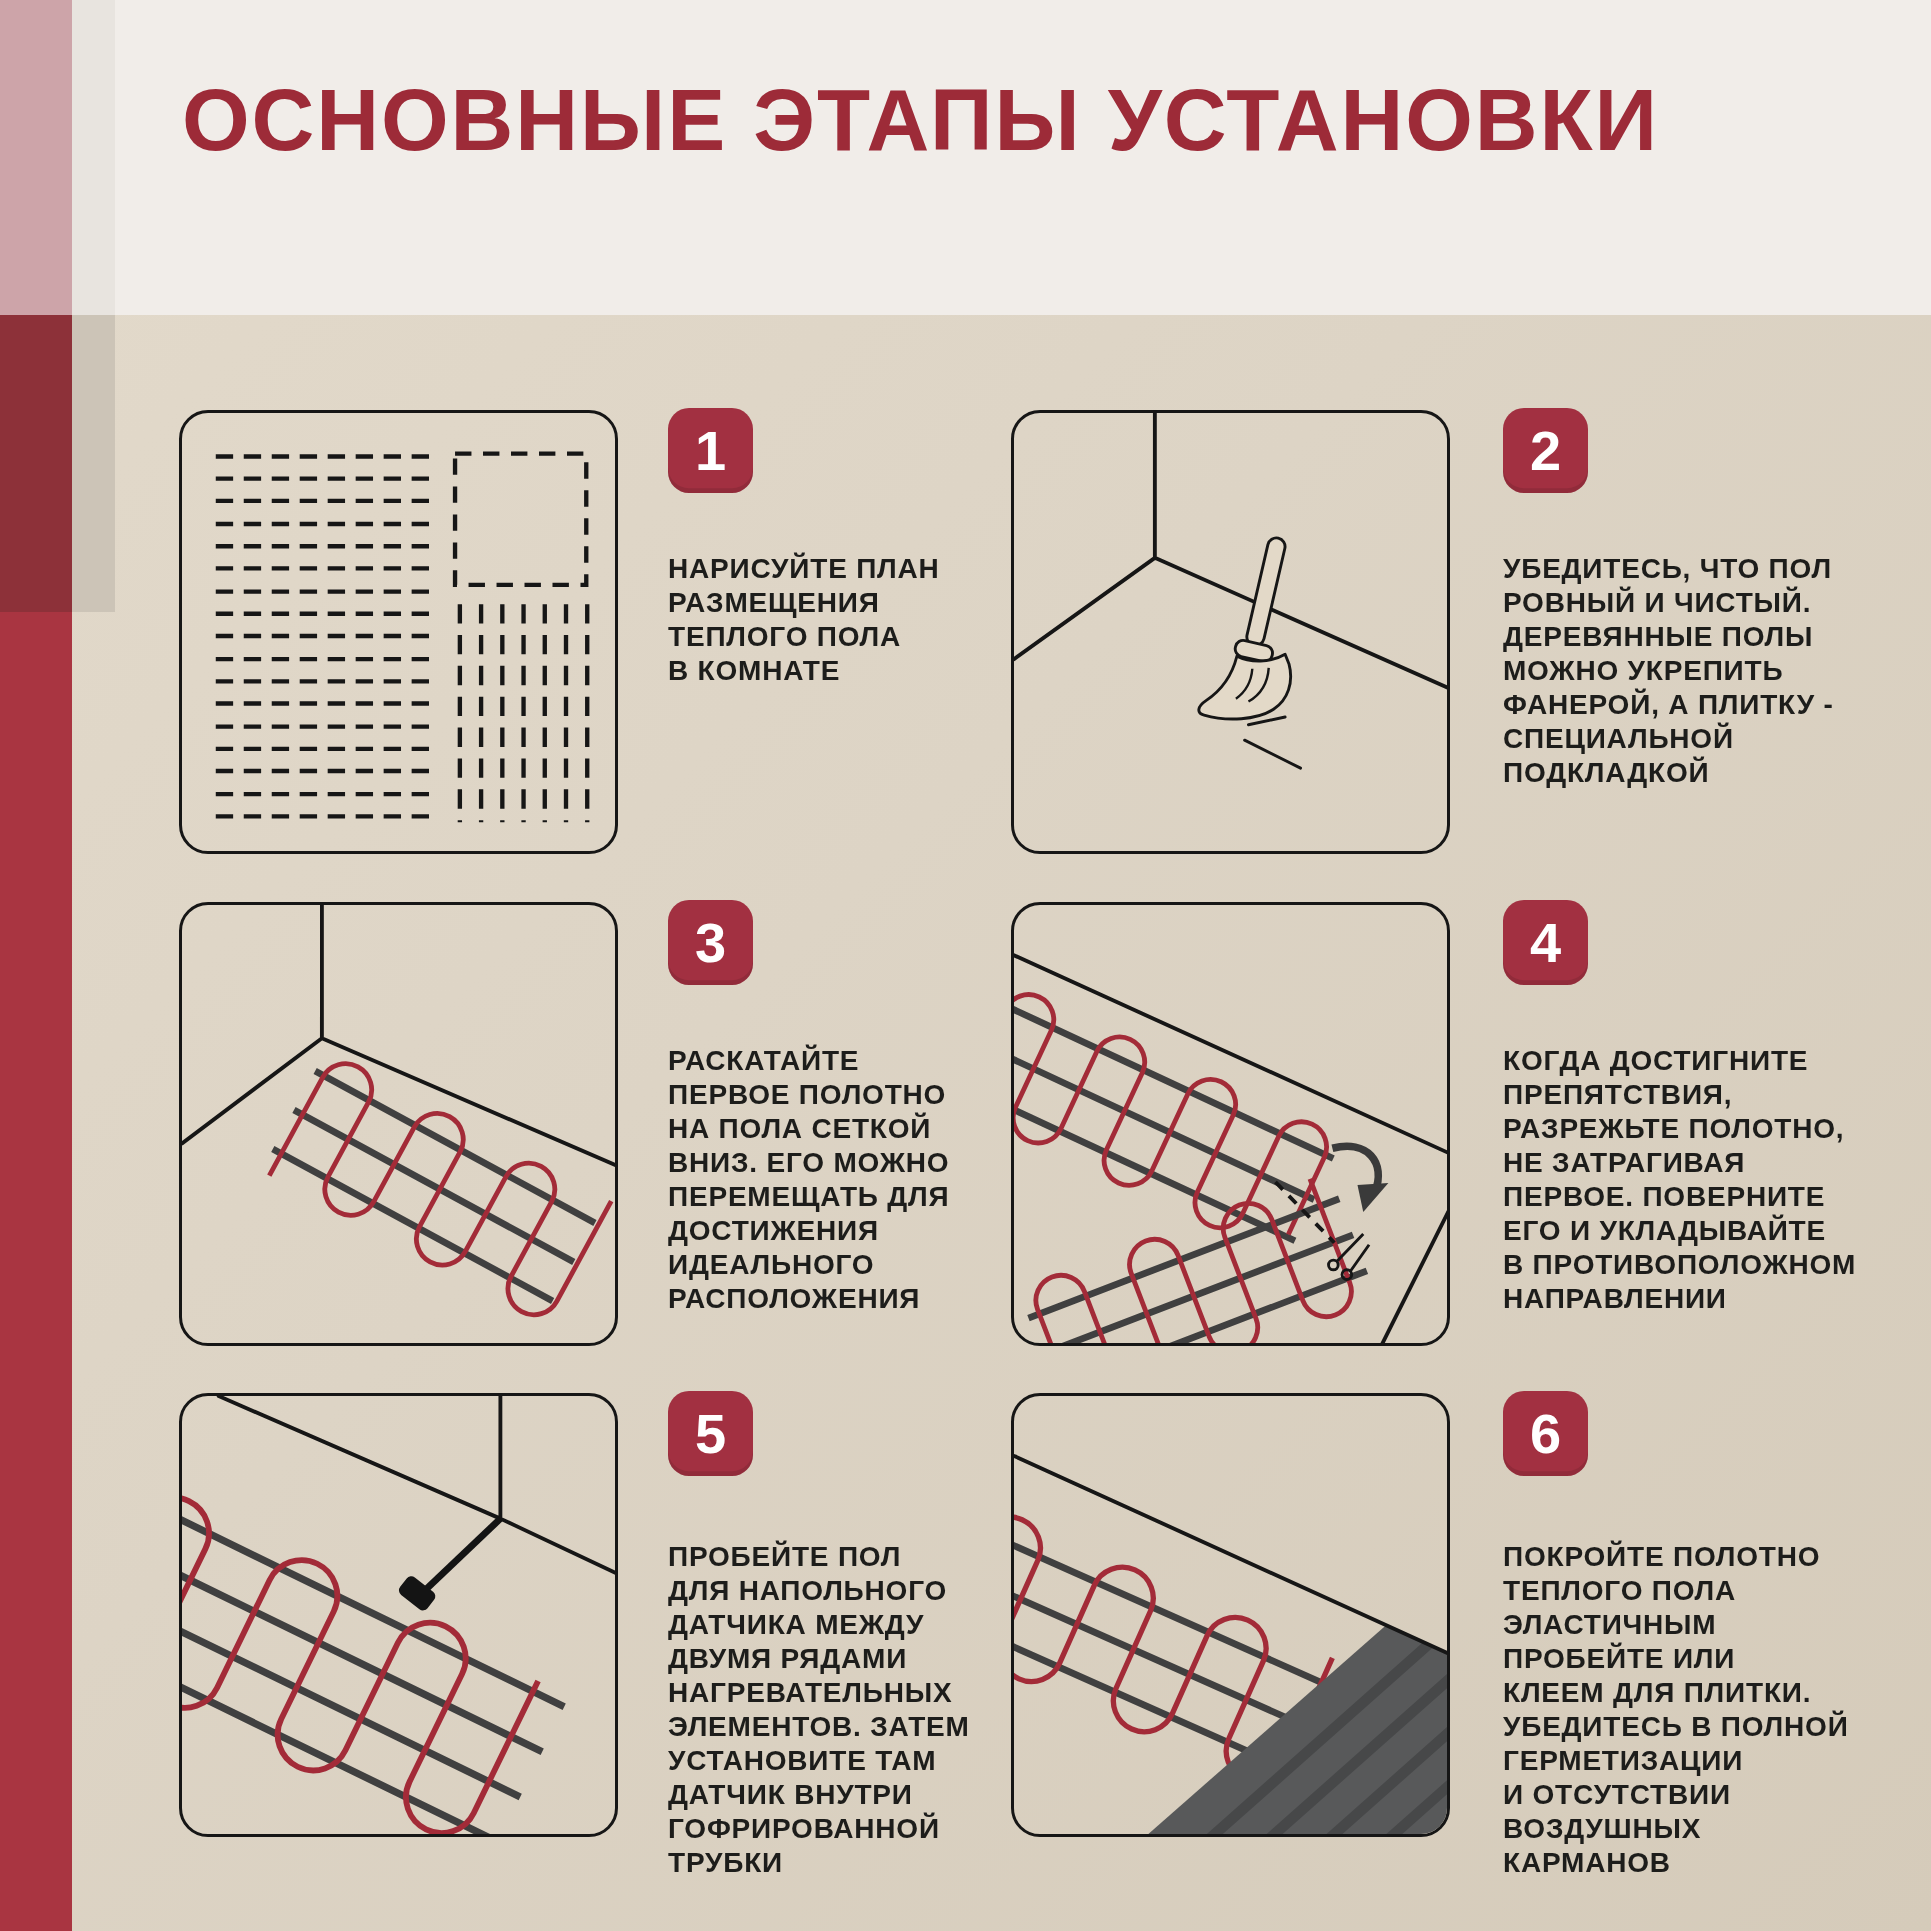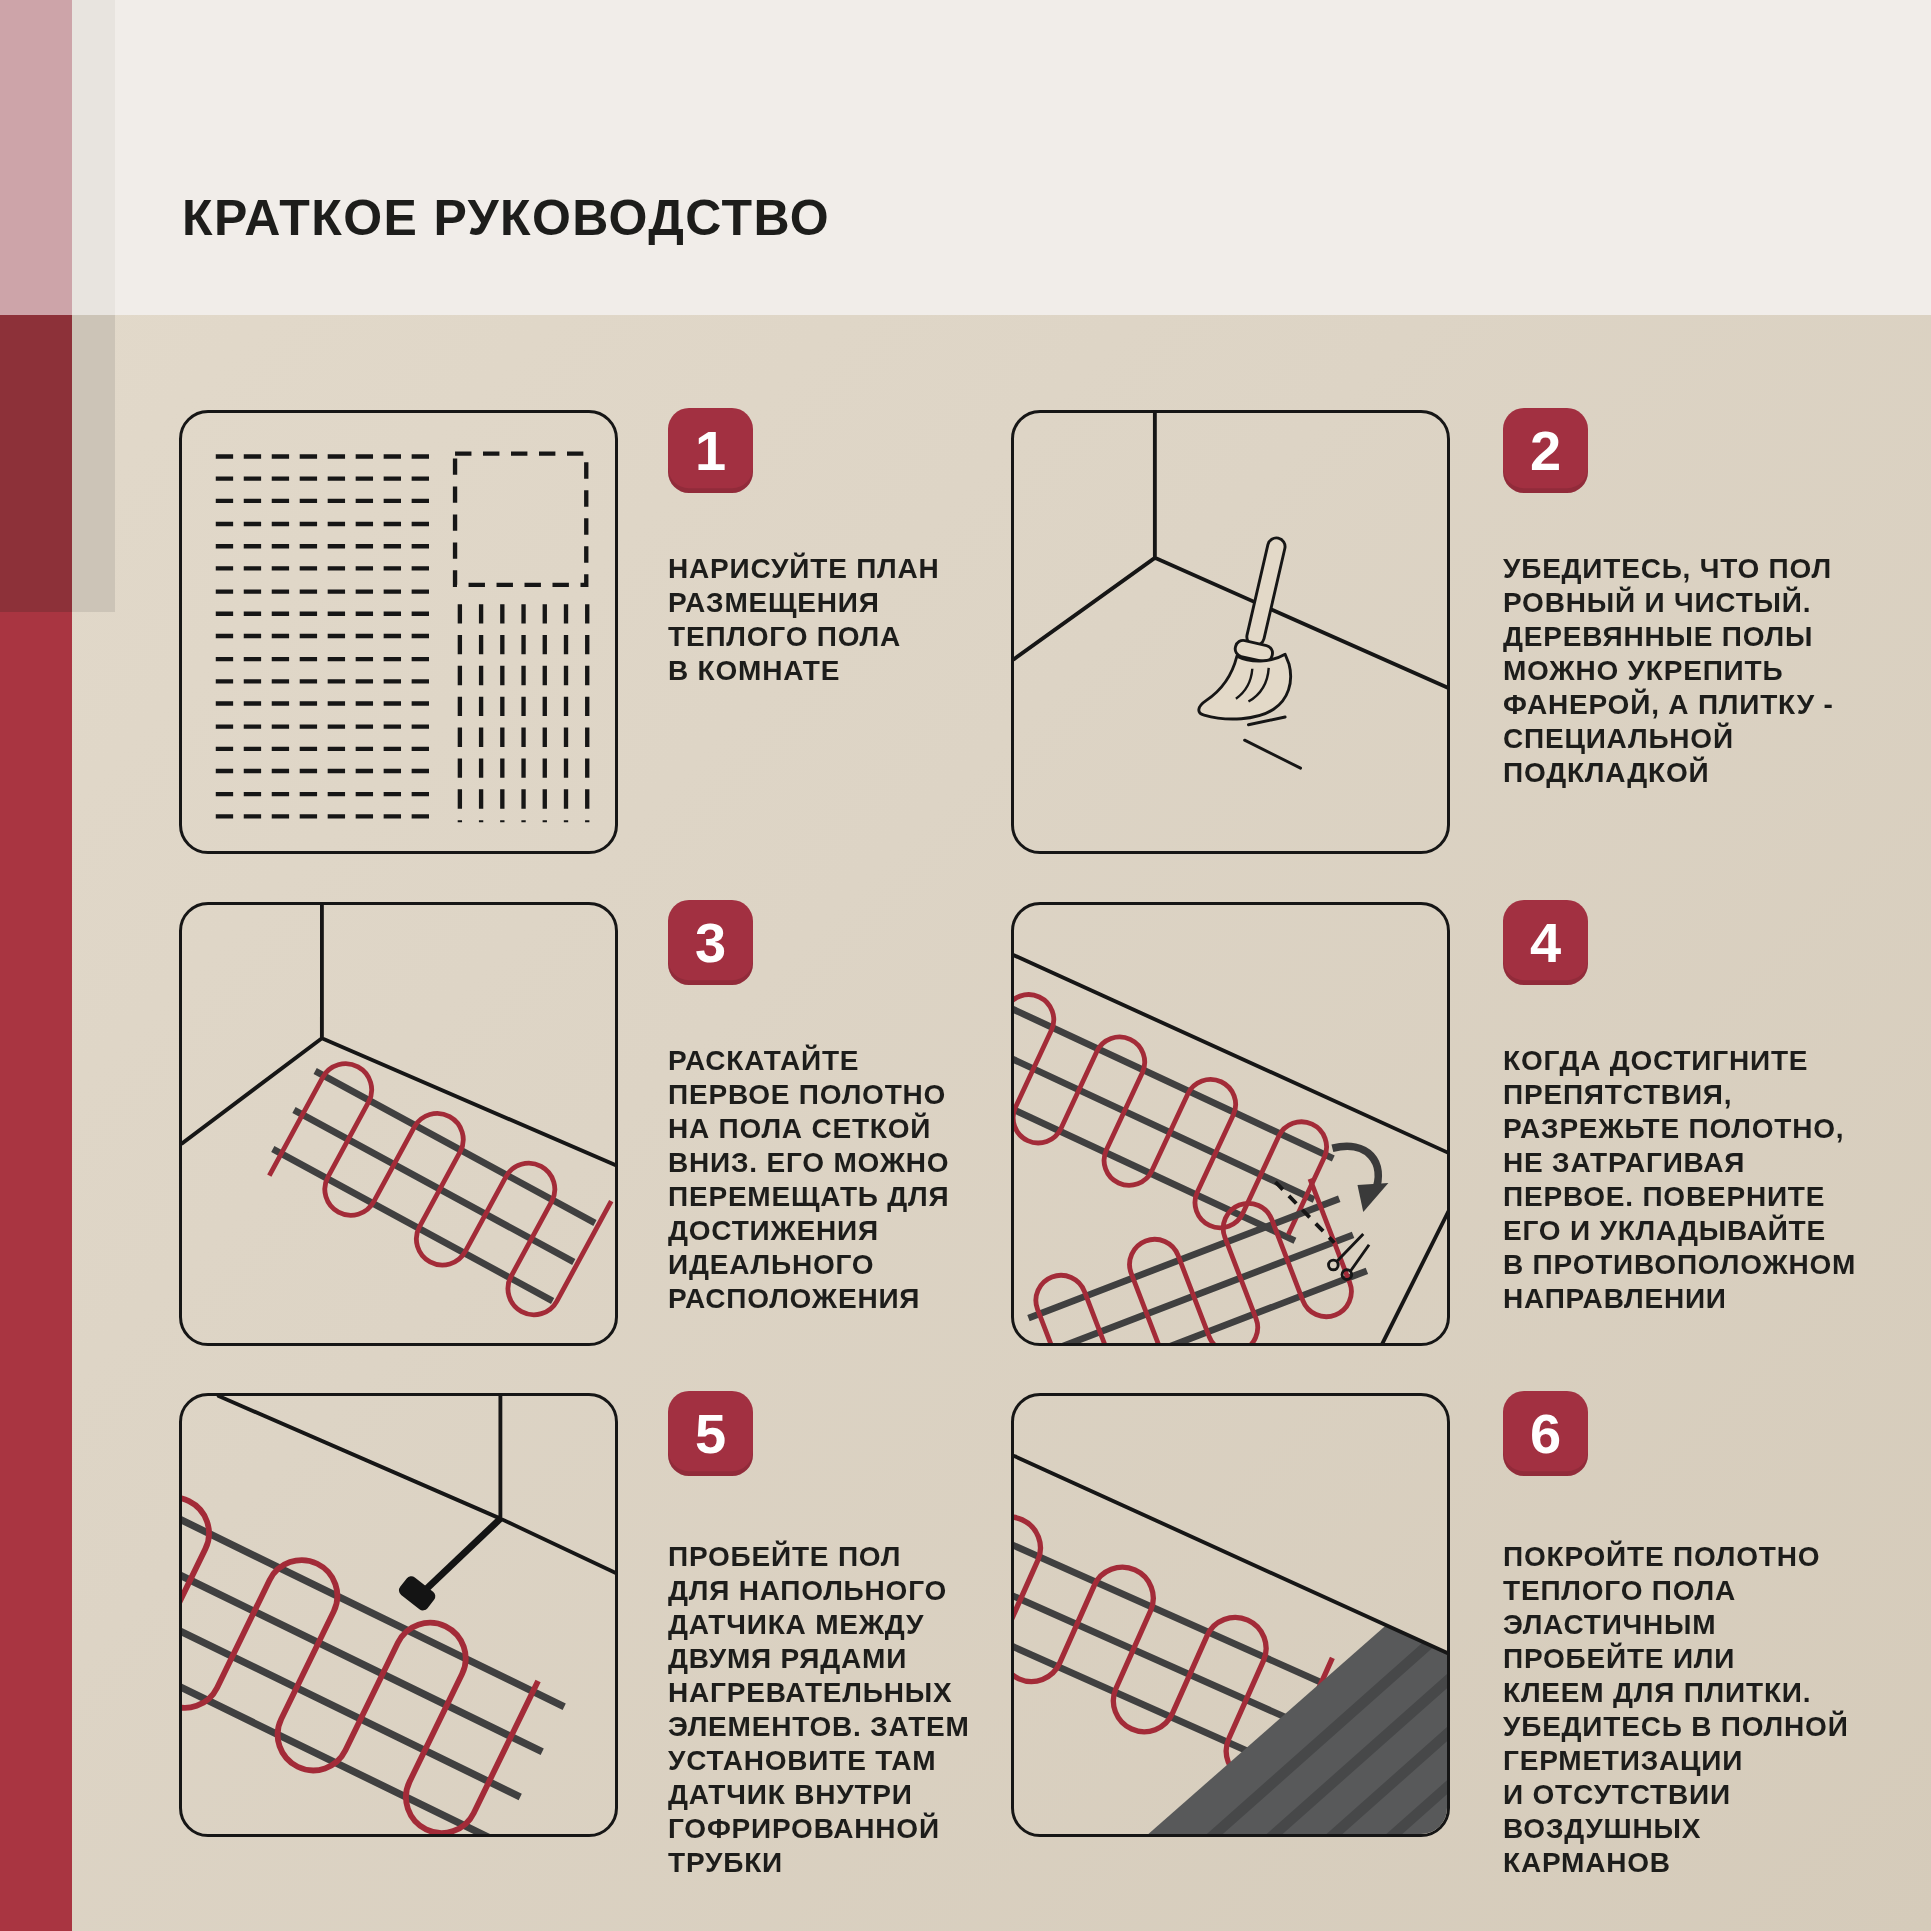--- a/index.html
+++ b/index.html
@@ -50,21 +50,21 @@
   .col1 .step-text{left:668px;} .col2 .step-text{left:1503px;}
   .row1 .step-text{top:528px;}  .row2 .step-text{top:1020px;} .row3 .step-text{top:1516px;}
   .stroke{stroke:#161616;fill:none;}
 </style>
 </head>
 <body>
 
 <div class="poster">
 
   <div class="header-band"></div>
-  <h2 class="page-subtitle">КРАТКОЕ РУКОВОДСТВО</h2>
+  <h1 class="page-title">ОСНОВНЫЕ ЭТАПЫ УСТАНОВКИ</h1>
 
   <div class="bar-seg bar seg-pink"></div>
   <div class="bar-seg bar seg-darkred"></div>
   <div class="bar-seg bar seg-red"></div>
   <div class="strip-seg strip seg-strip-top"></div>
   <div class="strip-seg strip seg-strip-mid"></div>
 
   <section class="step col1 row1">
     <div class="card">
       <svg width="439" height="444" viewBox="0 0 455 460">

